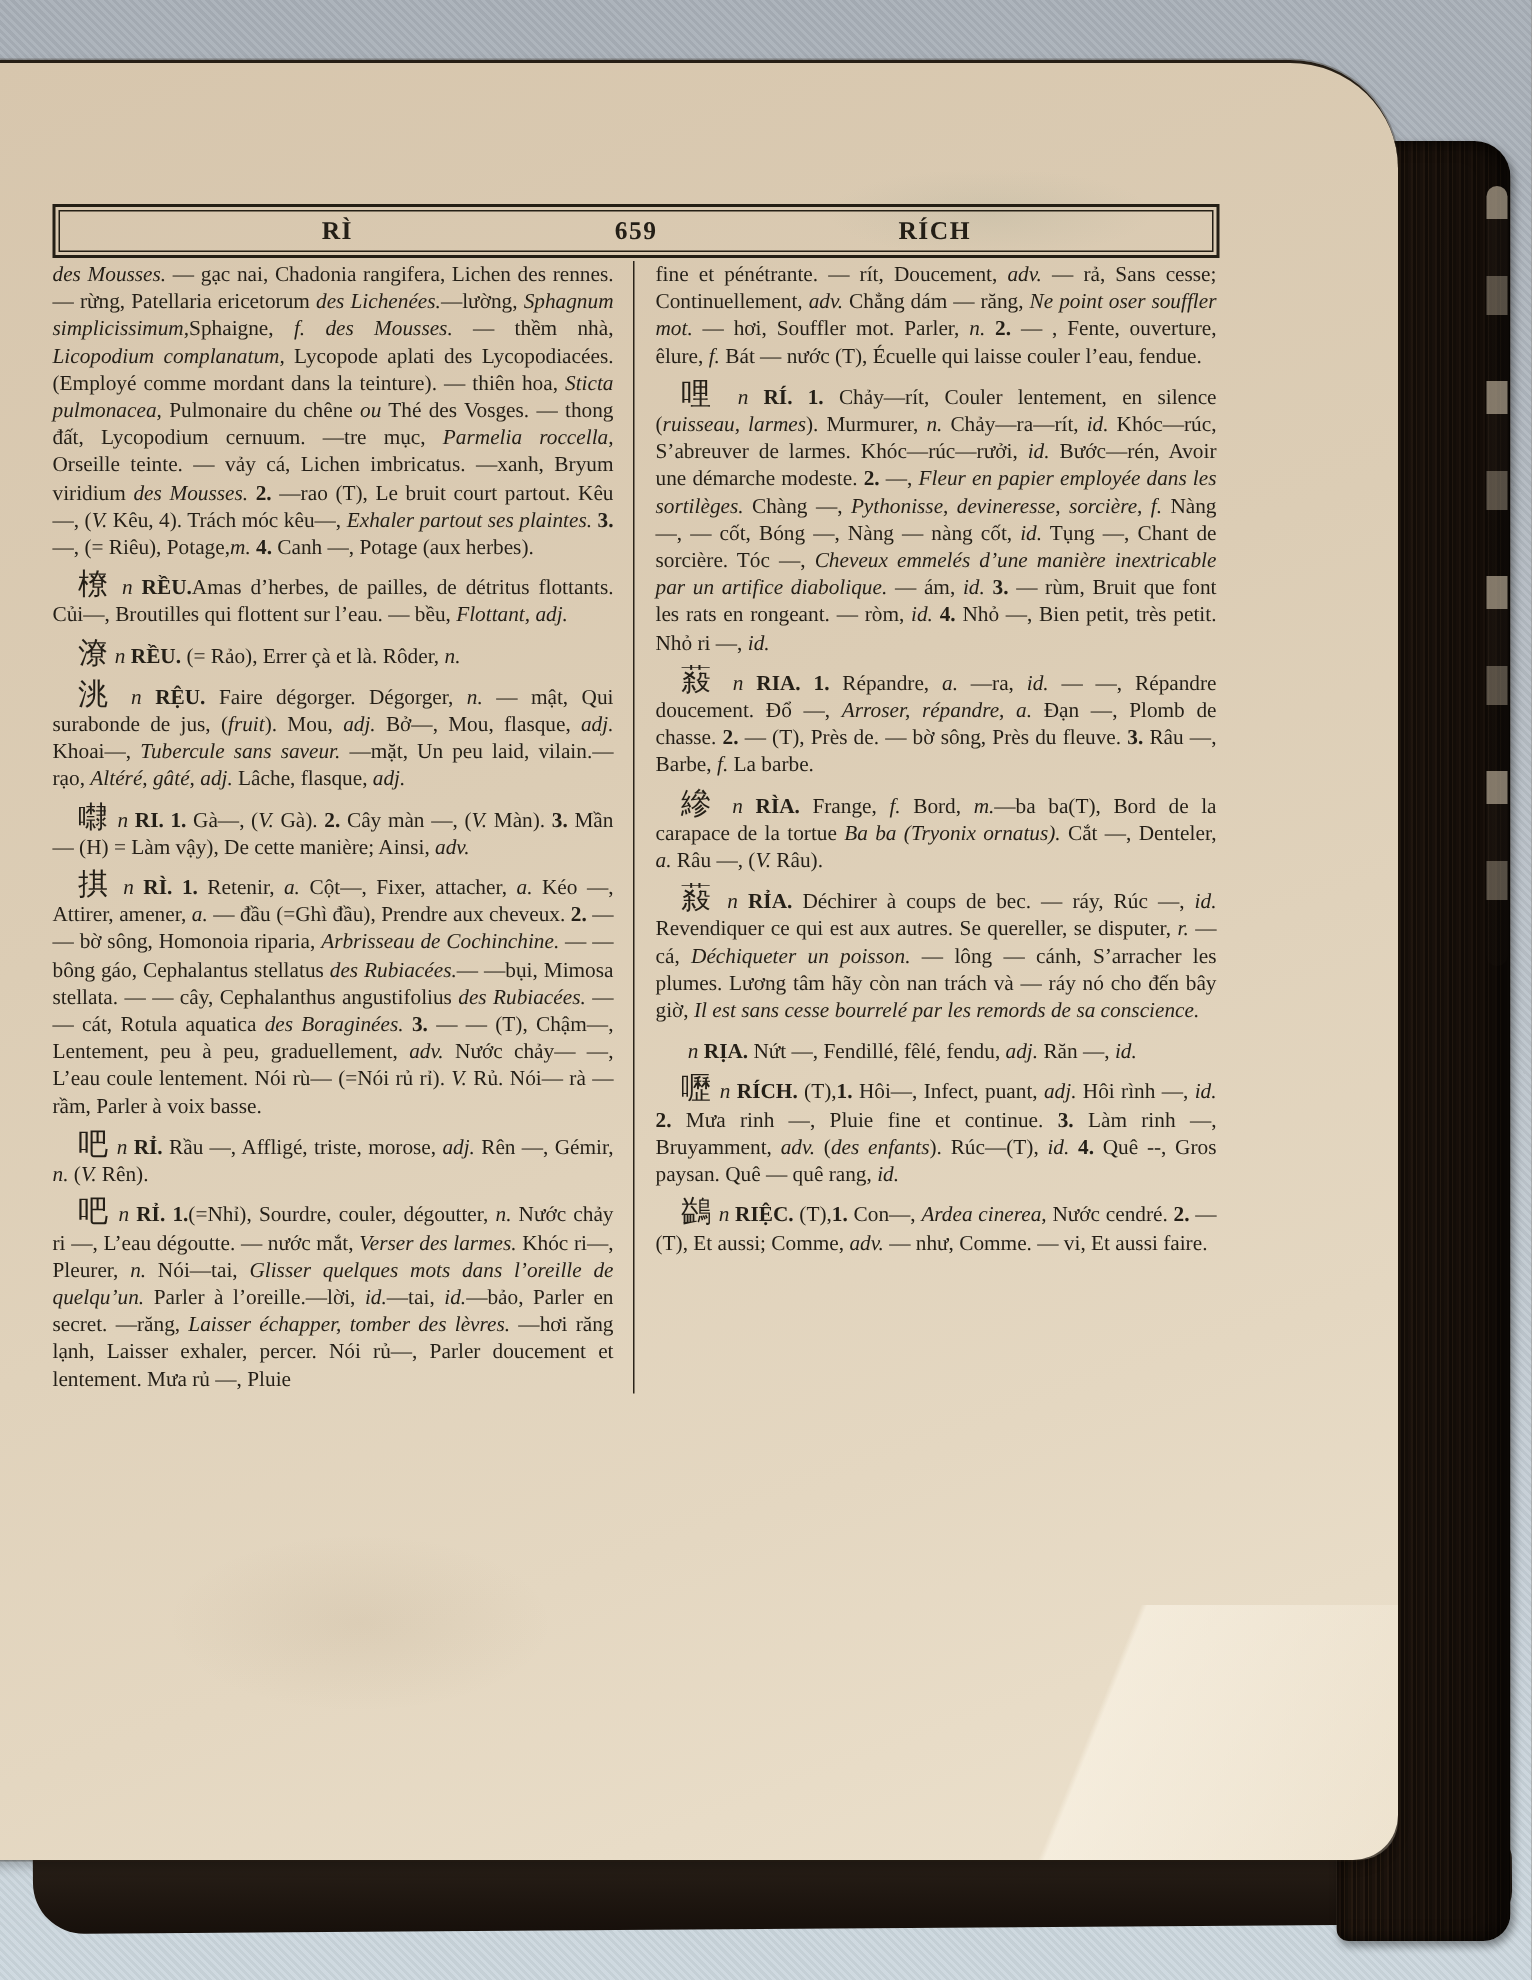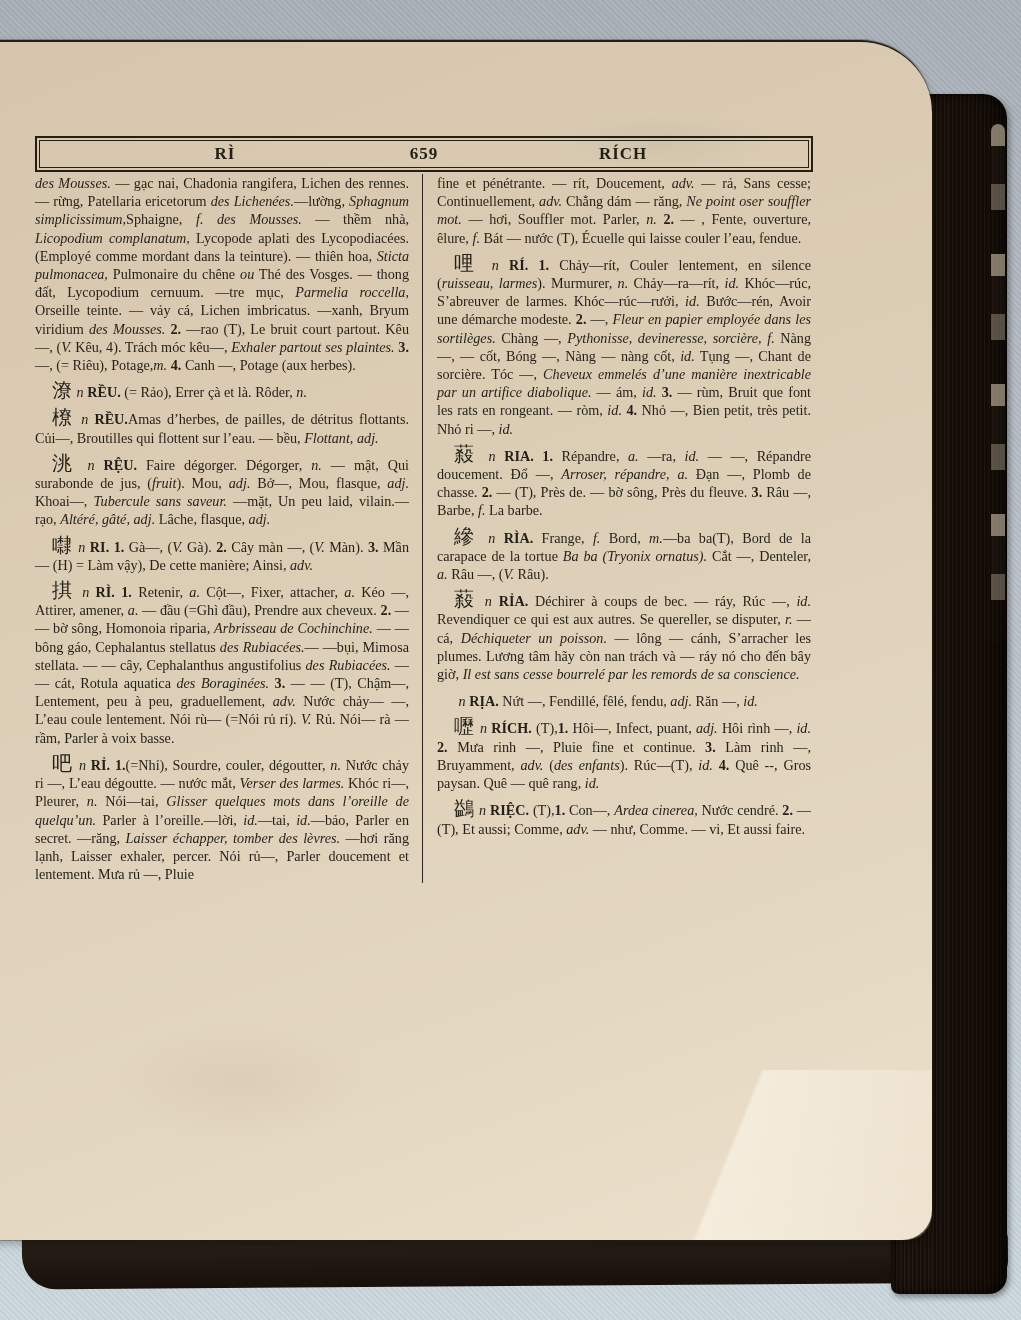--- a/index.html
+++ b/index.html
@@ -73,25 +73,26 @@
         <div class="header-inner">
           <span class="cell">RÌ</span>
           <span class="cell">659</span>
           <span class="cell">RÍCH</span>
         </div>
       </div>
 
       <div class="columns">
         <div class="col col-left">
             <p class="para"><span class="r-i">des Mousses.</span><span> — gạc nai, Chadonia rangifera, Lichen des rennes. — rừng, Patellaria ericetorum </span><span class="r-i">des Lichenées.</span><span>—lường, </span><span class="r-i">Sphagnum simplicissimum,</span><span>Sphaigne, </span><span class="r-i">f. des Mousses.</span><span> — thềm nhà, </span><span class="r-i">Licopodium complanatum,</span><span> Lycopode aplati des Lycopodiacées. (Employé comme mordant dans la teinture). — thiên hoa, </span><span class="r-i">Sticta pulmonacea,</span><span> Pulmonaire du chêne </span><span class="r-i">ou</span><span> Thé des Vosges. — thong đất, Lycopodium cernuum. —tre mục, </span><span class="r-i">Parmelia roccella,</span><span> Orseille teinte. — vảy cá, Lichen imbricatus. —xanh, Bryum viridium </span><span class="r-i">des Mousses.</span><span> </span><span class="r-b">2.</span><span> —rao (T), Le bruit court partout. Kêu —, (</span><span class="r-i">V.</span><span> Kêu, 4). Trách móc kêu—, </span><span class="r-i">Exhaler partout ses plaintes.</span><span> </span><span class="r-b">3.</span><span> —, (= Riêu), Potage,</span><span class="r-i">m.</span><span> </span><span class="r-b">4.</span><span> Canh —, Potage (aux herbes).</span></p>
+            <p class="para ind"><span class="r-c">橑</span><span class="r-i"> n </span><span class="r-b">RỀU.</span><span>Amas d’herbes, de pailles, de détritus flottants. Củi—, Broutilles qui flottent sur l’eau. — bều, </span><span class="r-i">Flottant, adj.</span></p>
             <p class="para ind"><span class="r-c">潦</span><span class="r-i"> n </span><span class="r-b">RỀU.</span><span> (= Rảo), Errer çà et là. Rôder, </span><span class="r-i">n.</span></p>
-            <p class="para ind"><span class="r-c">橑</span><span class="r-i"> n </span><span class="r-b">RỀU.</span><span>Amas d’herbes, de pailles, de détritus flottants. Củi—, Broutilles qui flottent sur l’eau. — bều, </span><span class="r-i">Flottant, adj.</span></p>
             <p class="para ind"><span class="r-c">洮</span><span class="r-i"> n </span><span class="r-b">RỆU.</span><span> Faire dégorger. Dégorger, </span><span class="r-i">n.</span><span> — mật, Qui surabonde de jus, (</span><span class="r-i">fruit</span><span>). Mou, </span><span class="r-i">adj.</span><span> Bở—, Mou, flasque, </span><span class="r-i">adj.</span><span> Khoai—, </span><span class="r-i">Tubercule sans saveur.</span><span> —mặt, Un peu laid, vilain.—rạo, </span><span class="r-i">Altéré, gâté, adj.</span><span> Lâche, flasque, </span><span class="r-i">adj.</span></p>
             <p class="para ind"><span class="r-c">㘑</span><span class="r-i"> n </span><span class="r-b">RI.</span><span> </span><span class="r-b">1.</span><span> Gà—, (</span><span class="r-i">V.</span><span> Gà). </span><span class="r-b">2.</span><span> Cây màn —, (</span><span class="r-i">V.</span><span> Màn). </span><span class="r-b">3.</span><span> Mần— (H) = Làm vậy), De cette manière; Ainsi, </span><span class="r-i">adv.</span></p>
             <p class="para ind"><span class="r-c">掑</span><span class="r-i"> n </span><span class="r-b">RÌ.</span><span> </span><span class="r-b">1.</span><span> Retenir, </span><span class="r-i">a.</span><span> Cột—, Fixer, attacher, </span><span class="r-i">a.</span><span> Kéo —, Attirer, amener, </span><span class="r-i">a.</span><span> — đầu (=Ghì đầu), Prendre aux cheveux. </span><span class="r-b">2.</span><span> — — bờ sông, Homonoia riparia, </span><span class="r-i">Arbrisseau de Cochinchine.</span><span> — — bông gáo, Cephalantus stellatus </span><span class="r-i">des Rubiacées.</span><span>— —bụi, Mimosa stellata. — — cây, Cephalanthus angustifolius </span><span class="r-i">des Rubiacées.</span><span> — — cát, Rotula aquatica </span><span class="r-i">des Boraginées.</span><span> </span><span class="r-b">3.</span><span> — — (T), Chậm—, Lentement, peu à peu, graduellement, </span><span class="r-i">adv.</span><span> Nước chảy— —, L’eau coule lentement. Nói rù— (=Nói rủ rỉ). </span><span class="r-i">V.</span><span> Rủ. Nói— rà —rầm, Parler à voix basse.</span></p>
+            <p class="para ind"><span class="r-c">吧</span><span class="r-i"> n </span><span class="r-b">RỈ.</span><span> Rầu —, Affligé, triste, morose, </span><span class="r-i">adj.</span><span> Rên —, Gémir, </span><span class="r-i">n.</span><span> (</span><span class="r-i">V.</span><span> Rên).</span></p>
             <p class="para ind"><span class="r-c">吧</span><span class="r-i"> n </span><span class="r-b">RỈ.</span><span> </span><span class="r-b">1.</span><span>(=Nhỉ), Sourdre, couler, dégoutter, </span><span class="r-i">n.</span><span> Nước chảy ri —, L’eau dégoutte. — nước mắt, </span><span class="r-i">Verser des larmes.</span><span> Khóc ri—, Pleurer, </span><span class="r-i">n.</span><span> Nói—tai, </span><span class="r-i">Glisser quelques mots dans l’oreille de quelqu’un.</span><span> Parler à l’oreille.—lời, </span><span class="r-i">id.</span><span>—tai, </span><span class="r-i">id.</span><span>—bảo, Parler en secret. —răng, </span><span class="r-i">Laisser échapper, tomber des lèvres.</span><span> —hơi răng lạnh, Laisser exhaler, percer. Nói rủ—, Parler doucement et lentement. Mưa rủ —, Pluie</span></p>
           </div>
         <div class="col col-right">
             <p class="para"><span>fine et pénétrante. — rít, Doucement, </span><span class="r-i">adv.</span><span> — rả, Sans cesse; Continuellement, </span><span class="r-i">adv.</span><span> Chẳng dám — răng, </span><span class="r-i">Ne point oser souffler mot.</span><span> — hơi, Souffler mot. Parler, </span><span class="r-i">n.</span><span> </span><span class="r-b">2.</span><span> — , Fente, ouverture, êlure, </span><span class="r-i">f.</span><span> Bát — nước (T), Écuelle qui laisse couler l’eau, fendue.</span></p>
             <p class="para ind"><span class="r-c">哩</span><span class="r-i"> n </span><span class="r-b">RÍ.</span><span> </span><span class="r-b">1.</span><span> Chảy—rít, Couler lentement, en silence (</span><span class="r-i">ruisseau, larmes</span><span>). Murmurer, </span><span class="r-i">n.</span><span> Chảy—ra—rít, </span><span class="r-i">id.</span><span> Khóc—rúc, S’abreuver de larmes. Khóc—rúc—rưởi, </span><span class="r-i">id.</span><span> Bước—rén, Avoir une démarche modeste. </span><span class="r-b">2.</span><span> —, </span><span class="r-i">Fleur en papier employée dans les sortilèges.</span><span> Chàng —, </span><span class="r-i">Pythonisse, devineresse, sorcière, f.</span><span> Nàng —, — cốt, Bóng —, Nàng — nàng cốt, </span><span class="r-i">id.</span><span> Tụng —, Chant de sorcière. Tóc —, </span><span class="r-i">Cheveux emmelés d’une manière inextricable par un artifice diabolique.</span><span> — ám, </span><span class="r-i">id.</span><span> </span><span class="r-b">3.</span><span> — rùm, Bruit que font les rats en rongeant. — ròm, </span><span class="r-i">id.</span><span> </span><span class="r-b">4.</span><span> Nhỏ —, Bien petit, très petit. Nhỏ ri —, </span><span class="r-i">id.</span></p>
             <p class="para ind"><span class="r-c">蔱</span><span class="r-i"> n </span><span class="r-b">RIA.</span><span> </span><span class="r-b">1.</span><span> Répandre, </span><span class="r-i">a.</span><span> —ra, </span><span class="r-i">id.</span><span> — —, Répandre doucement. Đổ —, </span><span class="r-i">Arroser, répandre, a.</span><span> Đạn —, Plomb de chasse. </span><span class="r-b">2.</span><span> — (T), Près de. — bờ sông, Près du fleuve. </span><span class="r-b">3.</span><span> Râu —, Barbe, </span><span class="r-i">f.</span><span> La barbe.</span></p>
             <p class="para ind"><span class="r-c">縿</span><span class="r-i"> n </span><span class="r-b">RÌA.</span><span> Frange, </span><span class="r-i">f.</span><span> Bord, </span><span class="r-i">m.</span><span>—ba ba(T), Bord de la carapace de la tortue </span><span class="r-i">Ba ba (Tryonix ornatus).</span><span> Cắt —, Denteler, </span><span class="r-i">a.</span><span> Râu —, (</span><span class="r-i">V.</span><span> Râu).</span></p>
             <p class="para ind"><span class="r-c">蔱</span><span class="r-i"> n </span><span class="r-b">RỈA.</span><span> Déchirer à coups de bec. — ráy, Rúc —, </span><span class="r-i">id.</span><span> Revendiquer ce qui est aux autres. Se quereller, se disputer, </span><span class="r-i">r.</span><span> — cá, </span><span class="r-i">Déchiqueter un poisson.</span><span> — lông — cánh, S’arracher les plumes. Lương tâm hãy còn nan trách và — ráy nó cho đến bây giờ, </span><span class="r-i">Il est sans cesse bourrelé par les remords de sa conscience.</span></p>
             <p class="para ind"><span class="r-c">𡊴</span><span class="r-i"> n </span><span class="r-b">RỊA.</span><span> Nứt —, Fendillé, fêlé, fendu, </span><span class="r-i">adj.</span><span> Răn —, </span><span class="r-i">id.</span></p>
             <p class="para ind"><span class="r-c">嚦</span><span class="r-i"> n </span><span class="r-b">RÍCH.</span><span> (T),</span><span class="r-b">1.</span><span> Hôi—, Infect, puant, </span><span class="r-i">adj.</span><span> Hôi rình —, </span><span class="r-i">id.</span><span> </span><span class="r-b">2.</span><span> Mưa rinh —, Pluie fine et continue. </span><span class="r-b">3.</span><span> Làm rinh —, Bruyamment, </span><span class="r-i">adv.</span><span> (</span><span class="r-i">des enfants</span><span>). Rúc—(T), </span><span class="r-i">id.</span><span> </span><span class="r-b">4.</span><span> Quê --, Gros paysan. Quê — quê rang, </span><span class="r-i">id.</span></p>

